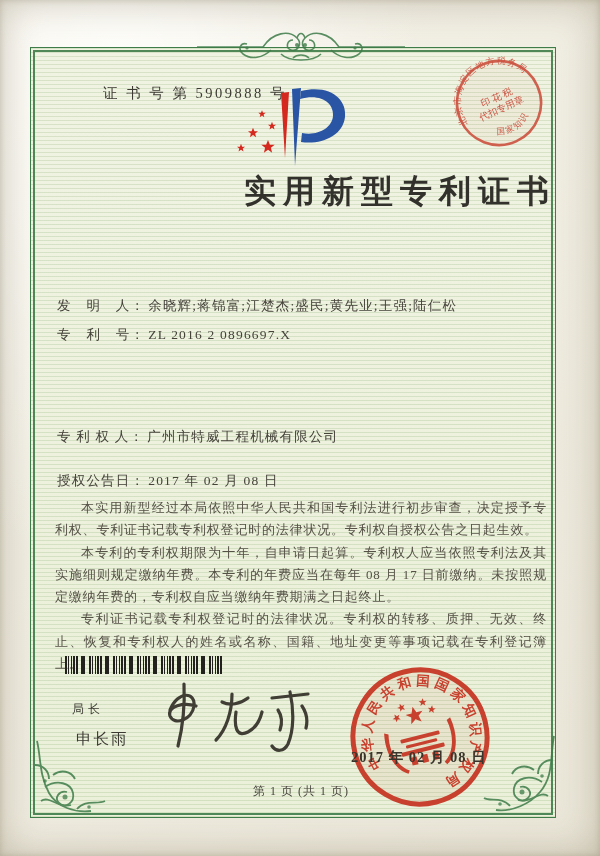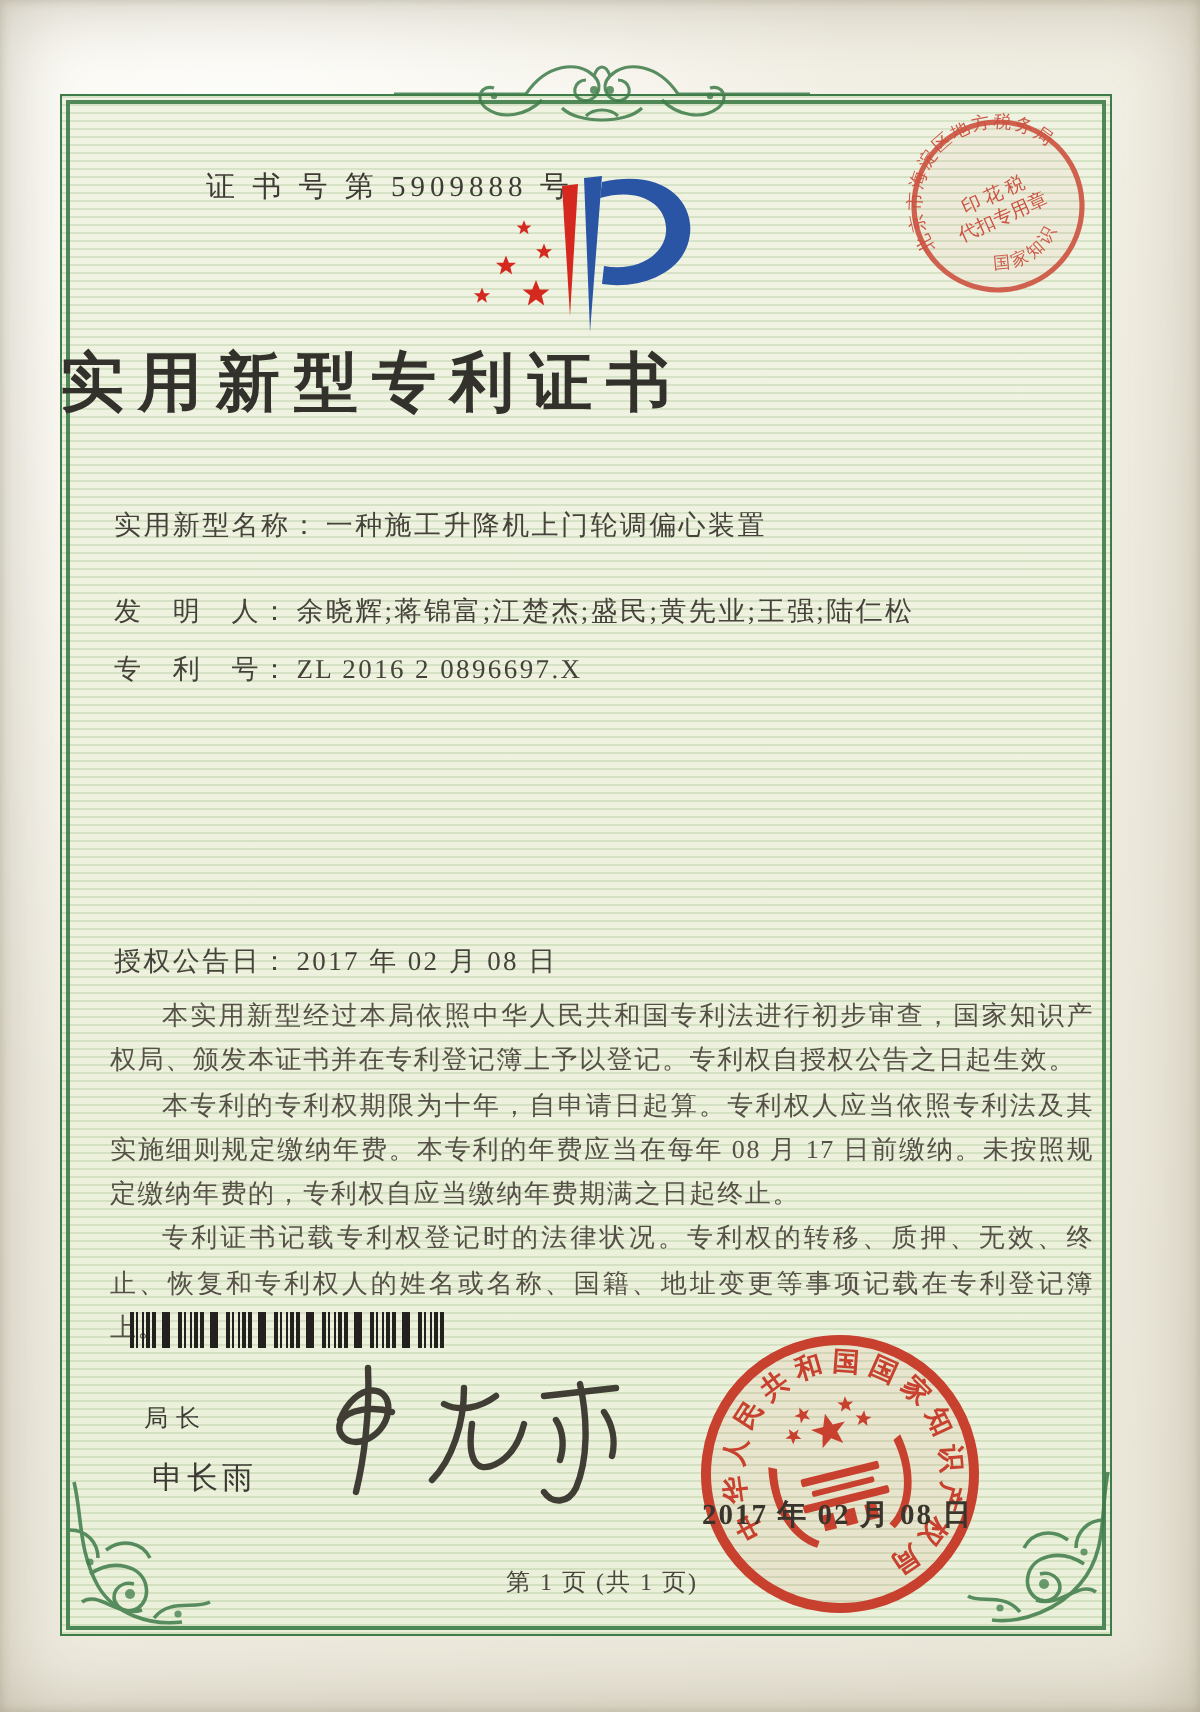--- a/index.html
+++ b/index.html
@@ -18,21 +18,21 @@
     background:
       repeating-linear-gradient(0deg, rgba(126,168,104,.22) 0px, rgba(126,168,104,.22) 1px, rgba(0,0,0,0) 1px, rgba(0,0,0,0) 4px),
       linear-gradient(180deg,#f0f3e2 0%,#edf1dd 55%,#eaf0d9 100%);
   }
   .sheet::after{
     content:"";position:absolute;left:2px;top:2px;right:2px;bottom:2px;
     border:2px solid #3e7c49;opacity:.9;pointer-events:none;
   }
   .abs{position:absolute;}
   .cert-no{left:55px;top:84px;font-size:14.5px;letter-spacing:2.5px;color:#3c3a33;margin-left:48px;}
-  .title{left:30px;top:170px;width:526px;text-align:left;font-size:32px;font-weight:bold;
+  .title{left:30px;top:170px;width:526px;text-align:right;font-size:32px;font-weight:bold;
          letter-spacing:7px;color:#33312b;}
   .field{left:57px;font-size:13.5px;color:#45423a;letter-spacing:1.2px;white-space:nowrap;}
   .field .lab{display:inline-block;}
   .field .val{display:inline-block;margin-left:3px;}
   .paras{left:55px;top:497px;width:492px;font-size:13px;line-height:22.3px;color:#555146;
          letter-spacing:.8px;text-align:justify;}
   .paras p{margin:0;text-indent:2em;}
   .barcode{left:65px;top:656px;width:158px;height:18px;
     background:
       repeating-linear-gradient(90deg,#23211d 0 2px,transparent 2px 3px,#23211d 3px 4px,transparent 4px 8px),
@@ -124,35 +124,35 @@
       <use href="#lstar" transform="translate(31,30) scale(0.55)"></use>
       <use href="#lstar" transform="translate(41,42) scale(0.6)"></use>
       <use href="#lstar" transform="translate(22,49) scale(0.75)"></use>
       <use href="#lstar" transform="translate(10,64) scale(0.6)"></use>
       <use href="#lstar" transform="translate(37,63) scale(1.0)"></use>
     </g>
   </svg>
 
   <div class="abs title">实用新型专利证书</div>
 
-  <div class="abs field" style="top:254px">
-    <span class="lab">实用新型名称：</span><span class="val">一种施工升降机上门轮调偏心装置</span>
-  </div>
   <div class="abs field" style="top:297px">
     <span class="lab">发　明　人：</span><span class="val">余晓辉;蒋锦富;江楚杰;盛民;黄先业;王强;陆仁松</span>
   </div>
   <div class="abs field" style="top:326px">
     <span class="lab">专　利　号：</span><span class="val">ZL 2016 2 0896697.X</span>
   </div>
+  <div class="abs field" style="top:428px">
+    <span class="lab">专 利 权 人：</span><span class="val">广州市特威工程机械有限公司</span>
+  </div>
   <div class="abs field" style="top:472px">
     <span class="lab">授权公告日：</span><span class="val">2017 年 02 月 08 日</span>
   </div>
 
   <div class="abs paras">
-    <p>本实用新型经过本局依照中华人民共和国专利法进行初步审查，国家知识产权局、颁发本证书并在专利登记簿上予以登记。专利权自授权公告之日起生效。</p>
+    <p>本实用新型经过本局依照中华人民共和国专利法进行初步审查，决定授予专利权、专利证书记载专利权登记时的法律状况。专利权自授权公告之日起生效。</p>
     <p>本专利的专利权期限为十年，自申请日起算。专利权人应当依照专利法及其实施细则规定缴纳年费。本专利的年费应当在每年 08 月 17 日前缴纳。未按照规定缴纳年费的，专利权自应当缴纳年费期满之日起终止。</p>
     <p>专利证书记载专利权登记时的法律状况。专利权的转移、质押、无效、终止、恢复和专利权人的姓名或名称、国籍、地址变更等事项记载在专利登记簿上。</p>
   </div>
 
   <div class="abs barcode"></div>
 
   <div class="abs director-title">局长</div>
   <div class="abs director-name">申长雨</div>
 
   <svg class="abs" style="left:152px;top:672px" width="170" height="95" viewBox="0 0 170 95">

